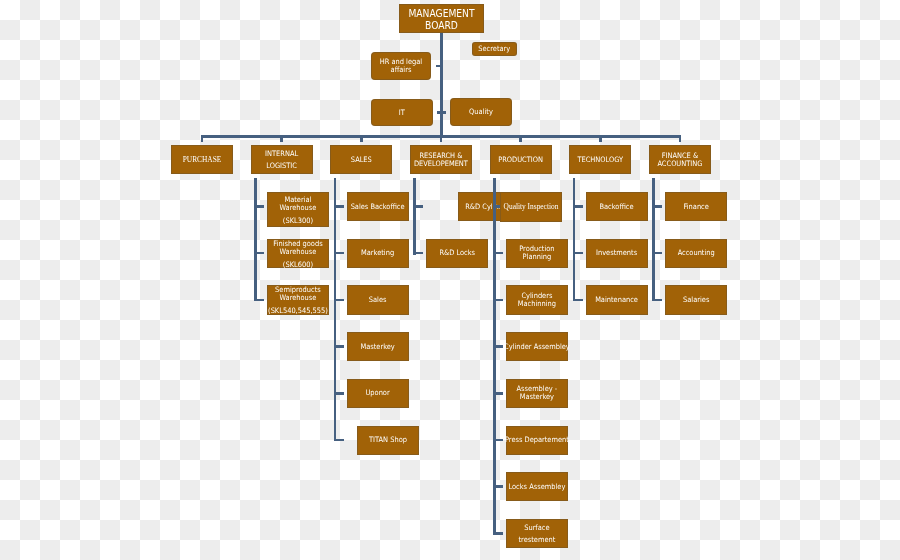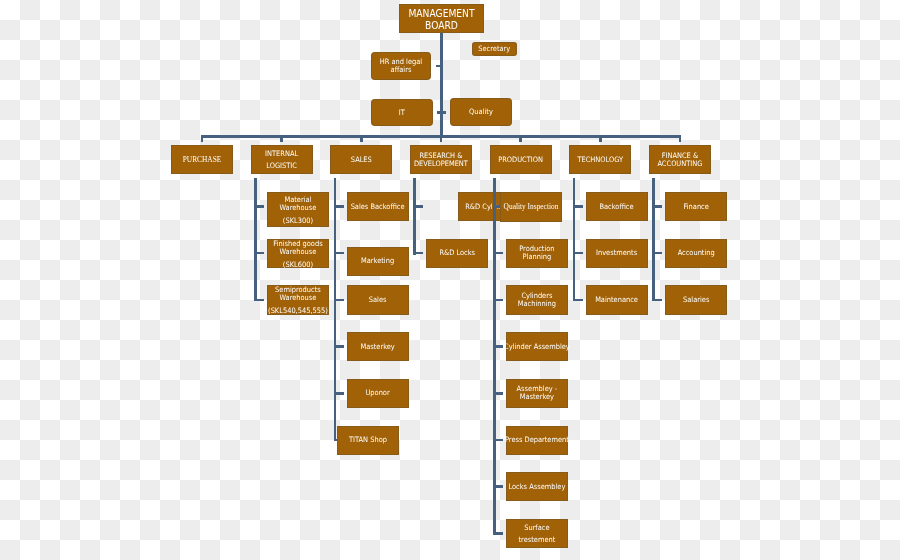--- a/index.html
+++ b/index.html
@@ -112,21 +112,21 @@
     </div>
   </div>
   <div class="line" style="left:333.8px;top:178px;width:2.6px;height:263.3px;"></div>
   <div class="line" style="left:333.8px;top:205.2px;width:9.8px;height:2.6px;"></div>
   <div class="node" style="left:346.6px;top:192px;width:62px;height:29.3px;">
     <div class="txt">
       <div class="ln">Sales Backoffice</div>
     </div>
   </div>
   <div class="line" style="left:333.8px;top:251.9px;width:9.8px;height:2.6px;"></div>
-  <div class="node" style="left:346.6px;top:238.7px;width:62px;height:29.3px;margin-top:8px;">
+  <div class="node" style="left:346.6px;top:238.7px;width:62px;height:29.3px;">
     <div class="txt">
       <div class="ln">Marketing</div>
     </div>
   </div>
   <div class="line" style="left:333.8px;top:298.6px;width:9.8px;height:2.6px;"></div>
   <div class="node" style="left:346.6px;top:285.4px;width:62px;height:29.3px;">
     <div class="txt">
       <div class="ln">Sales</div>
     </div>
   </div>
@@ -136,21 +136,21 @@
       <div class="ln">Masterkey</div>
     </div>
   </div>
   <div class="line" style="left:333.8px;top:392px;width:9.8px;height:2.6px;"></div>
   <div class="node" style="left:346.6px;top:378.8px;width:62px;height:29.3px;">
     <div class="txt">
       <div class="ln">Uponor</div>
     </div>
   </div>
   <div class="line" style="left:333.8px;top:438.7px;width:9.8px;height:2.6px;"></div>
-  <div class="node" style="left:337px;top:425.5px;width:62px;height:29.3px;">
+  <div class="node" style="left:357px;top:425.5px;width:62px;height:29.3px;">
     <div class="txt">
       <div class="ln">TITAN Shop</div>
     </div>
   </div>
   <div class="line" style="left:439.65px;top:135px;width:2.6px;height:7.2px;"></div>
   <div class="node dept" style="left:409.95px;top:145px;width:62px;height:29.3px;">
     <div class="txt">
       <div class="ln">RESEARCH &amp;</div>
       <div class="ln">DEVELOPEMENT</div>
     </div>

